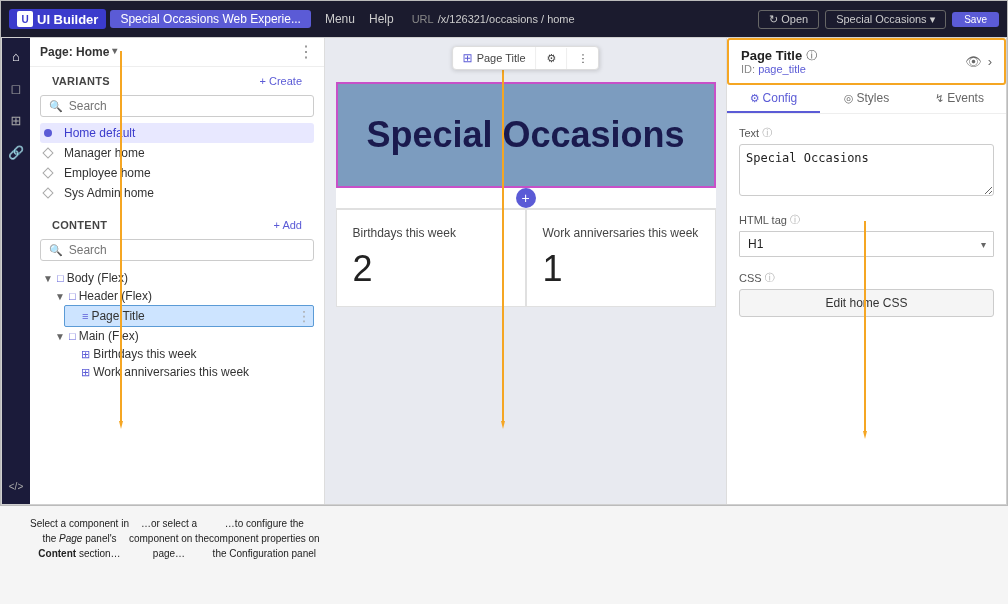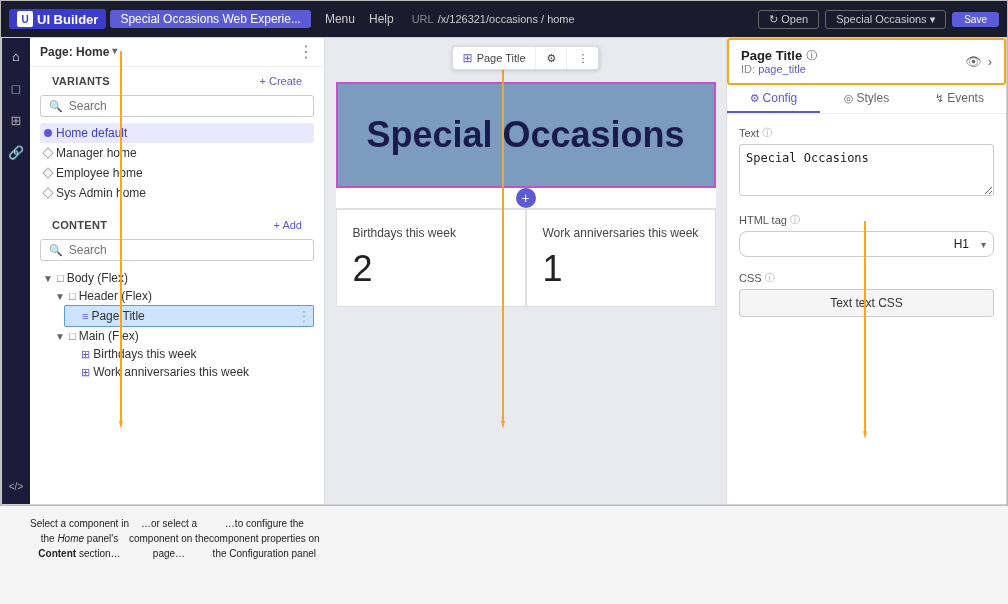--- a/index.html
+++ b/index.html
@@ -122,21 +122,21 @@
       border: 1px solid #ccc; border-radius: 3px; padding: 3px 8px;
       margin: 4px 10px;
     }
     .search-box input {
       border: none; outline: none; font-size: 12px; flex: 1; color: #333;
     }
     .search-icon { color: #888; font-size: 11px; }
 
     .variant-list { padding: 2px 10px 8px; }
     .variant-item {
-      display: flex; align-items: center; gap: 4px;
+      display: flex; align-items: center; gap: 12px;
       padding: 3px 4px; border-radius: 3px; font-size: 12px; color: #333;
       cursor: pointer;
     }
     .variant-item.active { background: #e8e8ff; color: #3b3bcc; font-weight: 500; }
     .variant-dot { width: 8px; height: 8px; border-radius: 50%; background: #ccc; flex-shrink: 0; }
     .variant-dot.active-dot { background: #5b5bd6; }
     .variant-diamond {
       width: 8px; height: 8px; transform: rotate(45deg); border: 1.5px solid #aaa;
       flex-shrink: 0; display: inline-block;
     }
@@ -264,23 +264,23 @@
     .config-label .info-icon { color: #aaa; font-size: 10px; }
     .config-textarea {
       width: 100%; border: 1px solid #ccc; border-radius: 3px;
       padding: 6px; font-size: 12px; color: #222; resize: vertical;
       min-height: 52px; outline: none;
     }
     .config-select-wrapper {
       position: relative; display: flex; align-items: center;
     }
     .config-select {
-      width: 100%; border: 1px solid #ccc; border-radius: 8px;
+      width: 100%; border: 1px solid #ccc; border-radius: 1px;
       padding: 5px 24px 5px 8px; font-size: 12px; color: #222;
-      background: #fff; appearance: none; outline: none; cursor: pointer; text-align: right;
+      background: #fff; appearance: none; outline: none; cursor: pointer;
     }
     .config-select-arrow {
       position: absolute; right: 8px; color: #666; font-size: 10px; pointer-events: none;
     }
     .config-btn {
       width: 100%; border: 1px solid #ccc; background: #f5f5f5;
       padding: 6px; font-size: 12px; color: #333; border-radius: 3px; cursor: pointer;
       text-align: center;
     }
 
@@ -528,21 +528,21 @@
               </select>
               <span class="config-select-arrow">▾</span>
             </div>
           </div>
 
           <div class="config-field">
             <div class="config-label">
               <span>CSS</span>
               <span class="info-icon">ⓘ</span>
             </div>
-            <button class="config-btn">Text text CSS</button>
+            <button class="config-btn">Edit home CSS</button>
           </div>
         </div>
       </div>
 
     </div>
 
     <svg style="position:absolute; top:50px; left:118px; pointer-events:none;" width="4" height="380">
       <line x1="2" y1="0" x2="2" y2="370" stroke="#f5a623" stroke-width="2"></line>
       <polygon points="0,370 4,370 2,378" fill="#f5a623"></polygon>
     </svg>
@@ -552,21 +552,21 @@
     </svg>
     <svg style="position:absolute; top:220px; right:140px; pointer-events:none;" width="4" height="220">
       <line x1="2" y1="0" x2="2" y2="210" stroke="#f5a623" stroke-width="2"></line>
       <polygon points="0,210 4,210 2,218" fill="#f5a623"></polygon>
     </svg>
 
   </div>
 
   <div class="bottom-annotations">
     <div class="ann">
-      Select a component in<br>the <em>Home</em> panel's<br><strong>Content</strong> section…
+      Select a component in<br>the <em>Page</em> panel's<br><strong>Content</strong> section…
     </div>
     <div class="ann">
       …or select a<br>component on the<br>page…
     </div>
     <div class="ann">
       …to configure the<br>component properties on<br>the Configuration panel
     </div>
   </div>
 
 </div>

